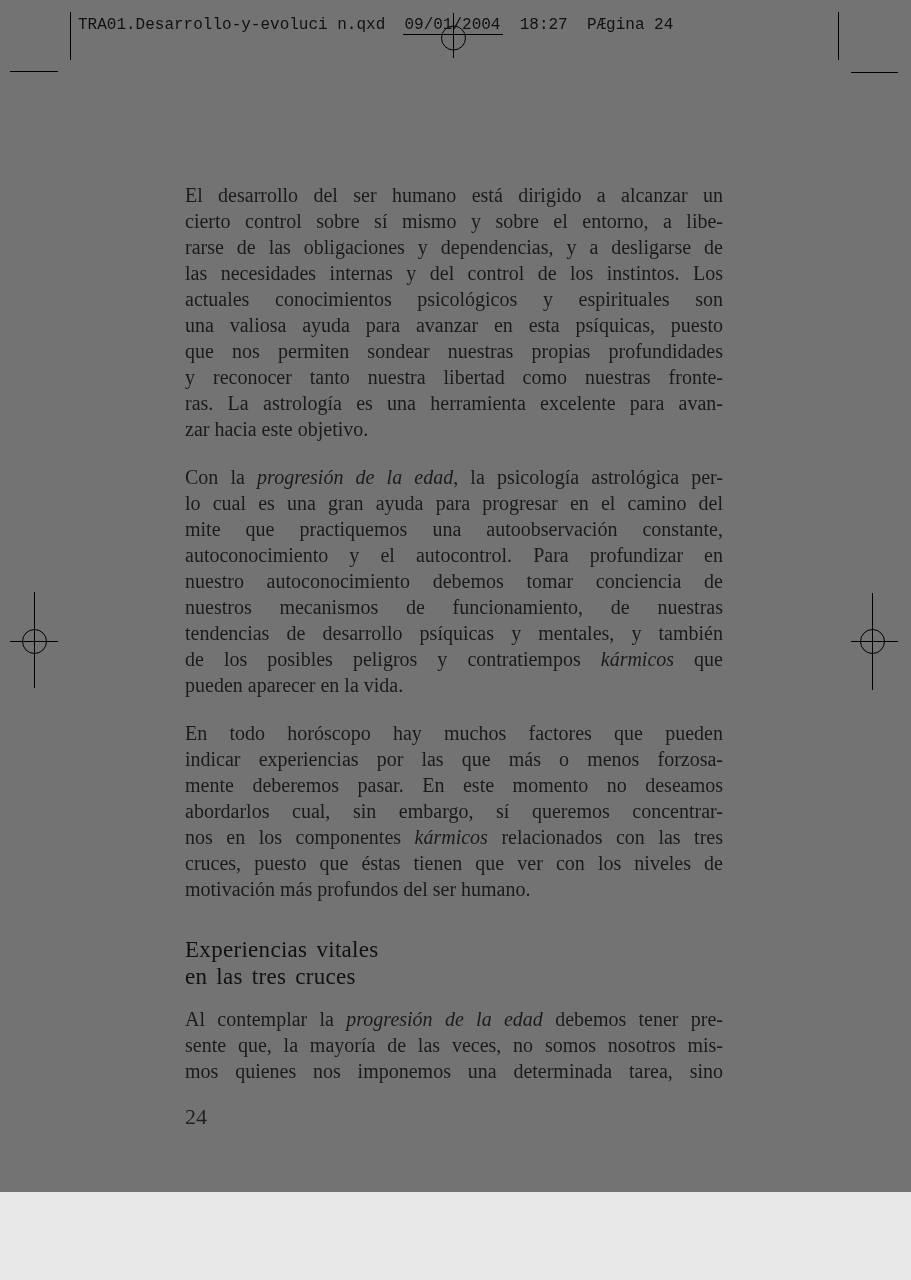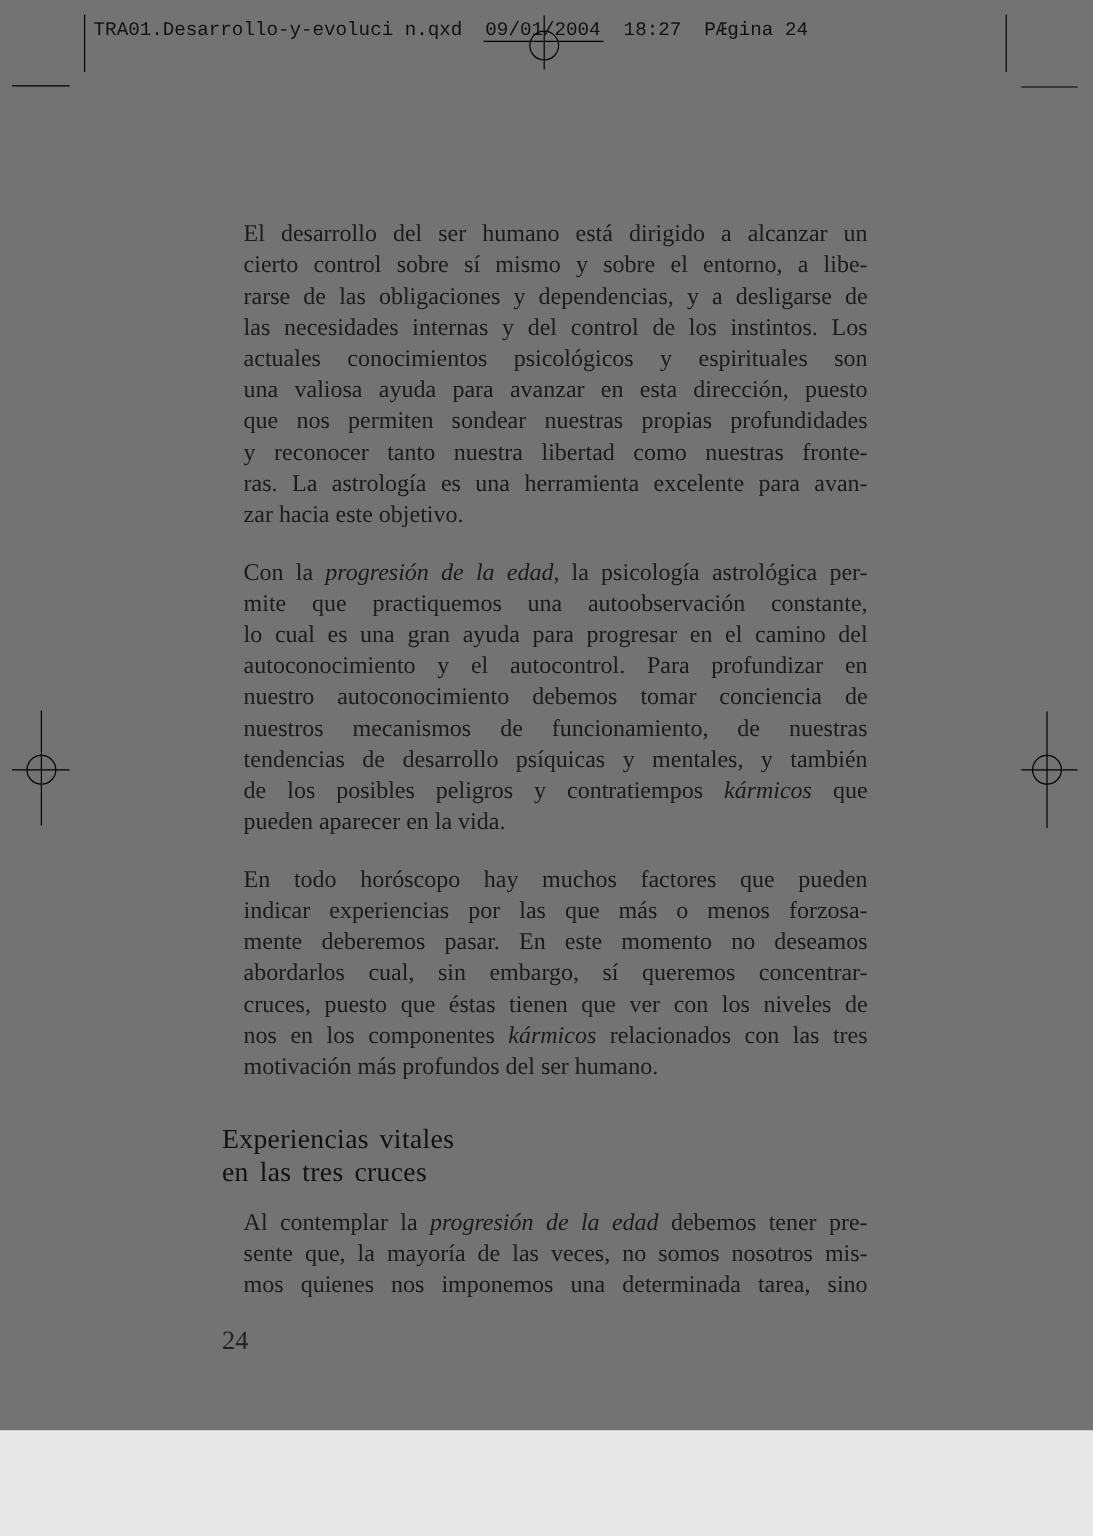--- a/index.html
+++ b/index.html
@@ -29,21 +29,21 @@
     white-space: pre;
     color: #111111;
   }
   #text-column {
     position: absolute;
     left: 185px;
     top: 182px;
     width: 538px;
   }
   .para {
-    margin: 0 0 22px 18px;
+    margin: 0 0 22px 0;
     font-size: 20px;
     line-height: 26px;
   }
   .line {
     text-align: justify;
     text-align-last: justify;
     white-space: normal;
   }
   .line.last {
     text-align-last: left;
@@ -114,44 +114,44 @@
 
   <div id="header-slug">TRA01.Desarrollo-y-evoluci n.qxd  09/01/2004  18:27  PÆgina 24</div>
 
   <div id="text-column">
       <div class="para">
         <div class="line"><span>El desarrollo del ser humano está dirigido a alcanzar un</span></div>
         <div class="line"><span>cierto control sobre sí mismo y sobre el entorno, a libe-</span></div>
         <div class="line"><span>rarse de las obligaciones y dependencias, y a desligarse de</span></div>
         <div class="line"><span>las necesidades internas y del control de los instintos. Los</span></div>
         <div class="line"><span>actuales conocimientos psicológicos y espirituales son</span></div>
-        <div class="line"><span>una valiosa ayuda para avanzar en esta dirección, puesto</span></div>
+        <div class="line"><span>una valiosa ayuda para avanzar en esta psíquicas, puesto</span></div>
         <div class="line"><span>que nos permiten sondear nuestras propias profundidades</span></div>
         <div class="line"><span>y reconocer tanto nuestra libertad como nuestras fronte-</span></div>
         <div class="line"><span>ras. La astrología es una herramienta excelente para avan-</span></div>
         <div class="line last"><span>zar hacia este objetivo.</span></div>
       </div>
       <div class="para">
         <div class="line"><span>Con la </span><em>progresión de la edad</em><span>, la psicología astrológica per-</span></div>
+        <div class="line"><span>lo cual es una gran ayuda para progresar en el camino del</span></div>
         <div class="line"><span>mite que practiquemos una autoobservación constante,</span></div>
-        <div class="line"><span>lo cual es una gran ayuda para progresar en el camino del</span></div>
         <div class="line"><span>autoconocimiento y el autocontrol. Para profundizar en</span></div>
         <div class="line"><span>nuestro autoconocimiento debemos tomar conciencia de</span></div>
         <div class="line"><span>nuestros mecanismos de funcionamiento, de nuestras</span></div>
         <div class="line"><span>tendencias de desarrollo psíquicas y mentales, y también</span></div>
         <div class="line"><span>de los posibles peligros y contratiempos </span><em>kármicos</em><span> que</span></div>
         <div class="line last"><span>pueden aparecer en la vida.</span></div>
       </div>
       <div class="para">
         <div class="line"><span>En todo horóscopo hay muchos factores que pueden</span></div>
         <div class="line"><span>indicar experiencias por las que más o menos forzosa-</span></div>
         <div class="line"><span>mente deberemos pasar. En este momento no deseamos</span></div>
         <div class="line"><span>abordarlos cual, sin embargo, sí queremos concentrar-</span></div>
+        <div class="line"><span>nos en los componentes </span><em>kármicos</em><span> relacionados con las tres</span></div>
         <div class="line"><span>cruces, puesto que éstas tienen que ver con los niveles de</span></div>
-        <div class="line"><span>nos en los componentes </span><em>kármicos</em><span> relacionados con las tres</span></div>
         <div class="line last"><span>motivación más profundos del ser humano.</span></div>
       </div>
       <h2 class="heading">
         <div>Experiencias vitales</div>
         <div>en las tres cruces</div>
       </h2>
       <div class="para">
         <div class="line"><span>Al contemplar la </span><em>progresión de la edad</em><span> debemos tener pre-</span></div>
         <div class="line"><span>sente que, la mayoría de las veces, no somos nosotros mis-</span></div>
         <div class="line"><span>mos quienes nos imponemos una determinada tarea, sino</span></div>

